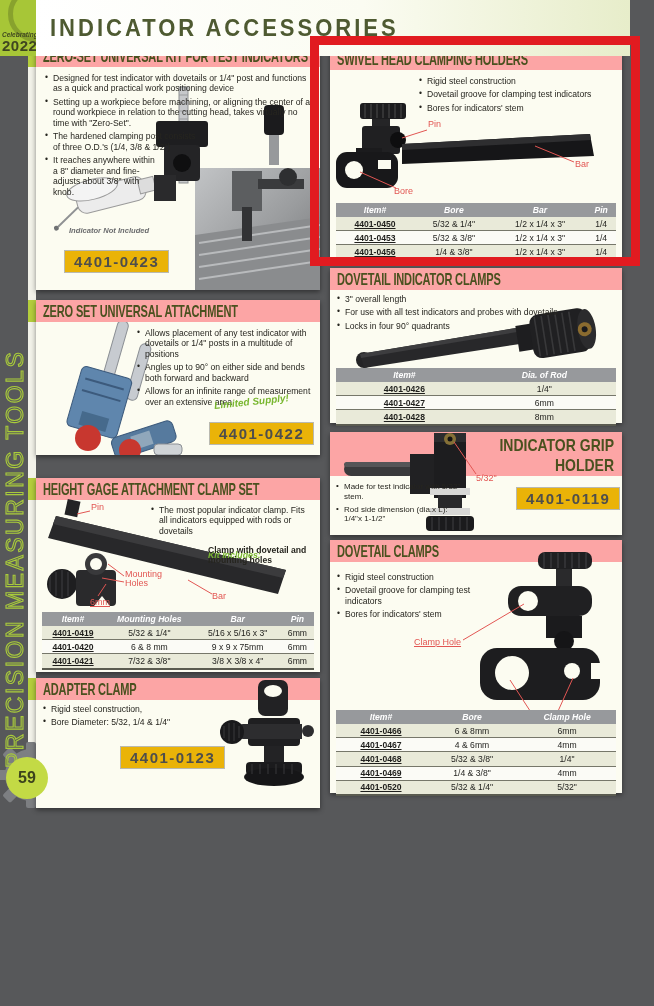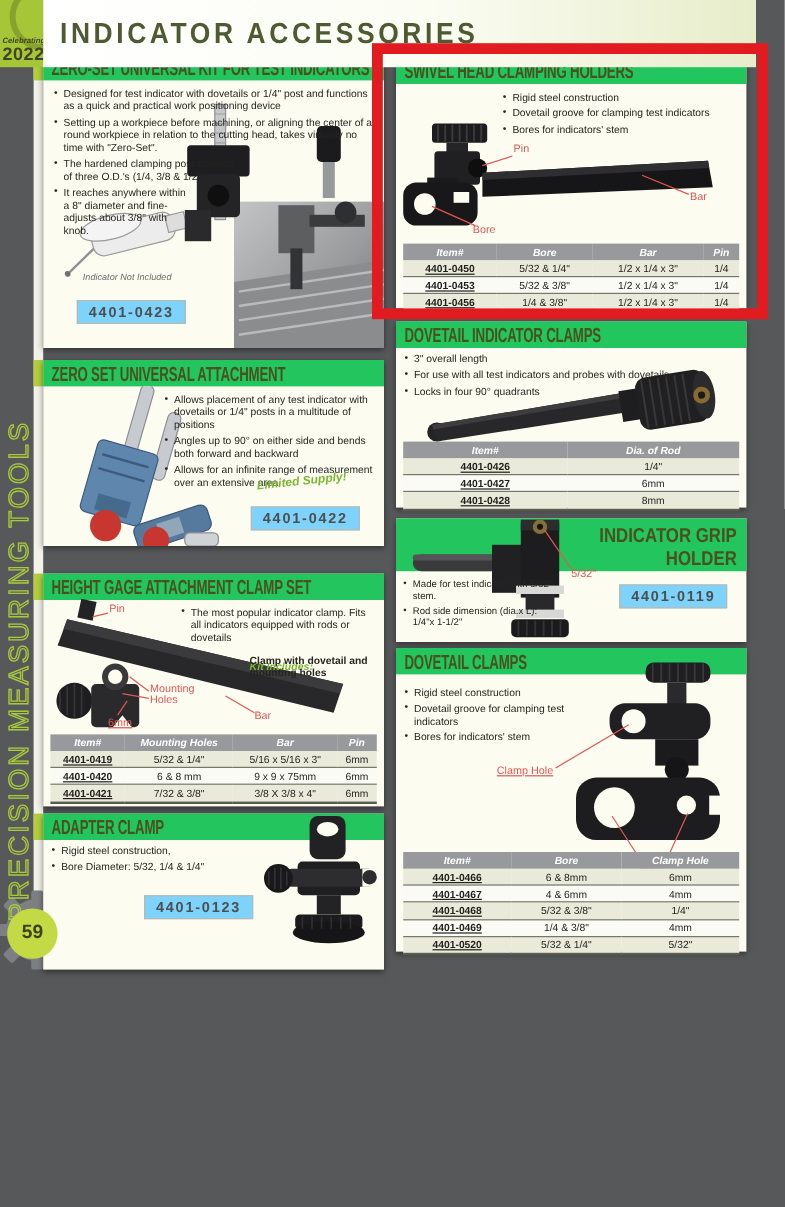--- a/index.html
+++ b/index.html
@@ -26,35 +26,35 @@
   @supports (-webkit-text-stroke: 1px red){
     .sidebar-text{color:transparent;-webkit-text-stroke:1.1px #a9cb3b;}
   }
   .gear{position:absolute;left:-8px;top:732px;z-index:1;}
   .page-num{position:absolute;left:6px;top:757px;width:42px;height:42px;border-radius:50%;
     background:#c3da45;color:#3c431c;font-weight:bold;font-size:16px;display:flex;
     align-items:center;justify-content:center;z-index:3;}
 
   
   .panel{position:absolute;background:#fcfcf1;box-shadow:0 2px 5px rgba(0,0,0,.45);z-index:2;}
-  .panel-header{position:absolute;left:0;top:0;right:0;height:22px;background:#22c55e;
+  .panel-header{position:absolute;left:0;top:0;right:0;height:22px;background:#fca5a5;
     display:flex;align-items:center;padding-left:7px;}
   .panel-title{font-size:13px;font-weight:bold;color:#4a511f;letter-spacing:-.2px;
     transform:scale(.85,1.3);transform-origin:0 50%;white-space:nowrap;}
   .art{position:absolute;left:0;top:0;}
   .bullets{position:absolute;margin:0;padding:0;list-style:none;font-size:8.6px;line-height:1.22;color:#26251f;}
   .bullets li{position:relative;padding-left:9px;margin-bottom:3px;}
   .bullets li::before{content:"\2022";position:absolute;left:1px;top:-1px;}
   .lbl{position:absolute;color:#e25653;font-size:9px;line-height:1.05;z-index:3;}
   .lbl.u{text-decoration:underline;}
-  .part-box{position:absolute;background:#7dd3fc;border:1px solid #b9b9b0;padding:2px 9px;
-    font-weight:bold;font-size:12px;letter-spacing:1.5px;color:#4e4e4c;z-index:3;}
+  .part-box{position:absolute;background:#eab308;border:1px solid #b9b9b0;padding:2px 9px;
+    font-weight:bold;font-size:15px;letter-spacing:1.5px;color:#4e4e4c;z-index:3;}
   .green-label{position:absolute;color:#79b730;font-weight:bold;font-size:8.8px;z-index:3;}
   .kit-text{position:absolute;font-size:8.6px;font-weight:bold;color:#26251f;line-height:1.2;z-index:3;}
-  .note{position:absolute;font-size:7.6px;font-style:italic;font-weight:normal;color:#6b6c6e;z-index:3;}
+  .note{position:absolute;font-size:7.6px;font-style:italic;font-weight:bold;color:#6b6c6e;z-index:3;}
   .limited{transform:rotate(-6deg);font-style:italic;font-size:10px;}
   .spec{position:absolute;border-collapse:collapse;font-size:8.6px;color:#1f1f1c;z-index:3;}
   .spec th{background:#97999c;color:#fff;font-weight:bold;font-style:italic;padding:2px 2px;font-size:8.6px;}
   .spec td{text-align:center;padding:1.6px 3px;border-bottom:1px solid #76776a;}
   .spec tbody tr:nth-child(odd){background:#e9ead9;}
   .spec tbody tr:nth-child(even){background:#fbfbf6;}
   .spec td:first-child{font-weight:bold;text-decoration:underline;}
   .spec tbody tr:last-child td{border-bottom:2px solid #5a5b50;}
 
   

